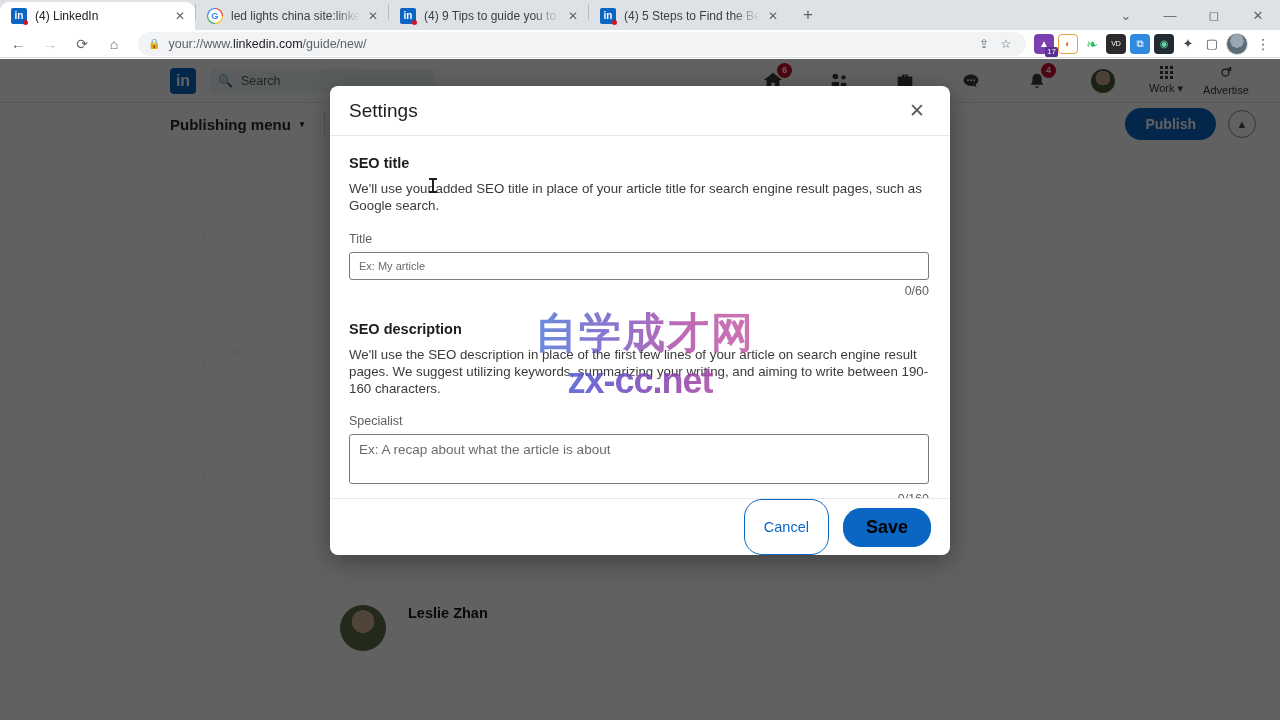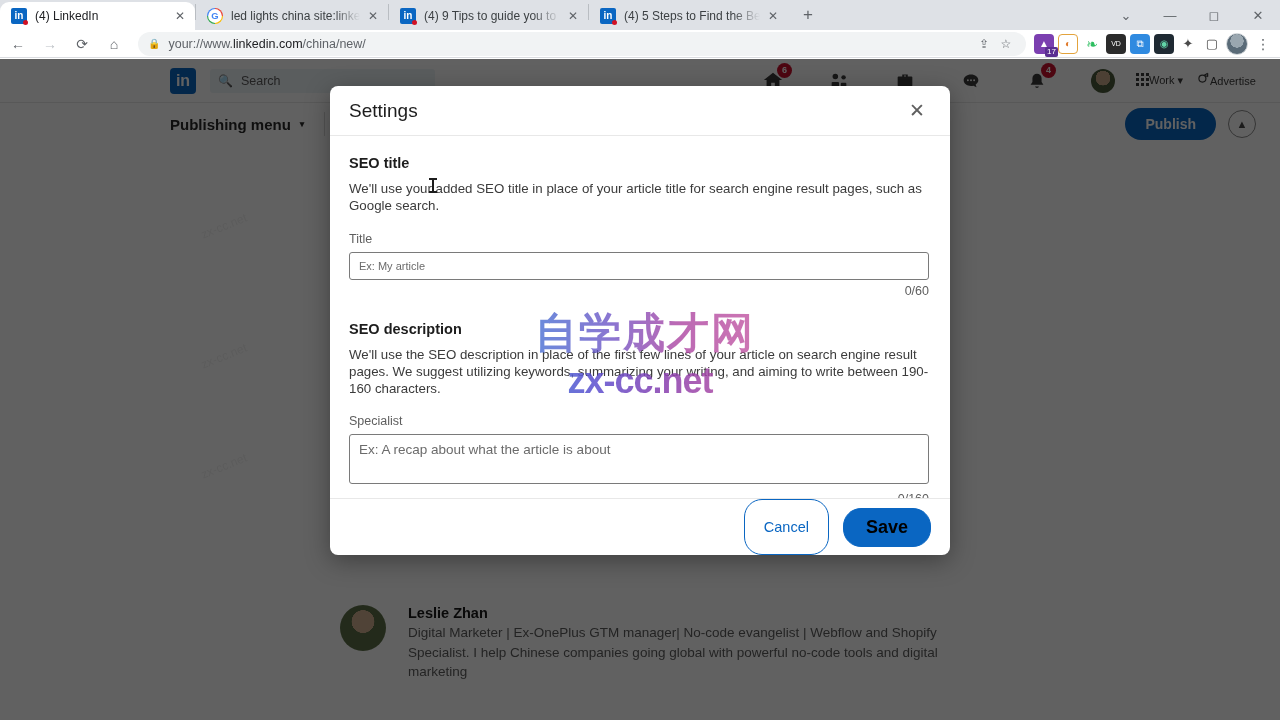--- a/index.html
+++ b/index.html
@@ -153,21 +153,21 @@
     text-align:center; padding:0 3px; font-weight:600;
   }
   .li-av {
     width:24px;height:24px;border-radius:50%;
     background: radial-gradient(circle at 50% 38%, #c8a88a 0 38%, #4a5a3a 39% 100%);
   }
   .li-right {
     display:flex; align-items:center; gap:0; margin-right:24px;
   }
   .li-right-item {
-    width:60px; display:flex; flex-direction:row; align-items:center;
+    width:60px; display:flex; flex-direction:column; align-items:center;
     font-size:11px; color:#3a3a3a;
   }
   .grid-ico { display:grid; grid-template-columns:repeat(3,3px); gap:2px; margin-bottom:3px;}
   .grid-ico i { width:3px;height:3px;background:#3a3a3a;display:block;}
   .li-divider { position:absolute; left:0; top:43px; width:1280px; height:1px; background:#e6e6e6;}
 
   .li-subbar {
     position:absolute; left:0; top:44px; width:1280px; height:42px; background:#fff;
     display:flex; align-items:center;
   }
@@ -328,21 +328,21 @@
   </div>
 
   <div class="browser-toolbar">
     <div class="nav-btn">←</div>
     <div class="nav-btn disabled">→</div>
     <div class="nav-btn">⟳</div>
     <div class="nav-btn">⌂</div>
 
     <div class="omnibox">
       <span class="lock">🔒</span>
-      <span class="url"><span>your://www.</span><b>linkedin.com</b><span>/china/new/</span></span>
+      <span class="url"><span>your://www.</span><b>linkedin.com</b><span>/guide/new/</span></span>
       <span class="omni-right">
         <span class="omni-ico">⇪</span>
         <span class="omni-ico">☆</span>
       </span>
     </div>
 
     <div class="ext-strip">
       <span class="ext" style="background:#7b3fb0">▲<span class="ext-badge">17</span></span>
       <span class="ext" style="background:#fff;border:1px solid #e3a33c;color:#e07b2c">◐</span>
       <span class="ext" style="background:#fff;color:#2dbe60;font-size:14px">❧</span>
@@ -442,21 +442,20 @@
         <div class="publish-btn">Publish</div>
         <div class="collapse-btn">▲</div>
       </div>
     </div>
 
     <div class="article-body">
       <div class="author-row">
         <div class="author-pic"></div>
         <div>
           <div class="author-name">Leslie Zhan</div>
-          <div class="author-desc">Digital Marketer | Ex-OnePlus GTM manager| No-code evangelist | Webflow and Shopify Specialist. I help Chinese companies going global with powerful no-code tools and digital marketing</div>
         </div>
       </div>
 
     </div>
   </div>
 
   <div class="wm-tile">
     <span style="left:200px;top:160px">zx-cc.net</span>
     <span style="left:380px;top:160px">zx-cc.net</span>
     <span style="left:560px;top:160px">zx-cc.net</span>

